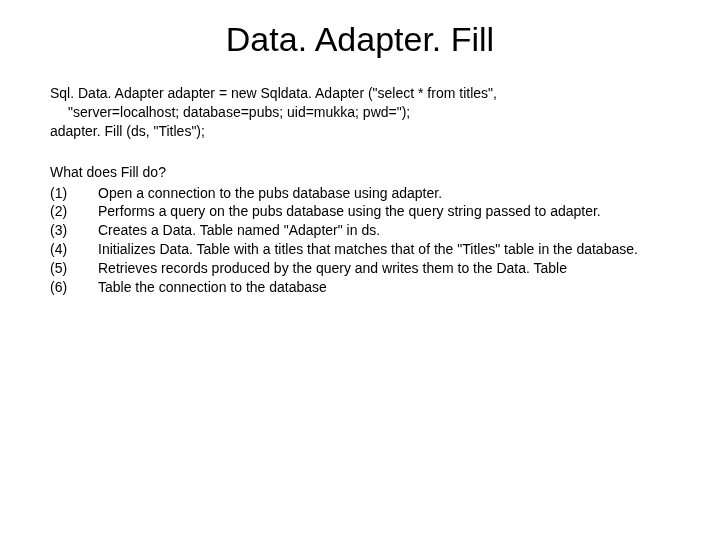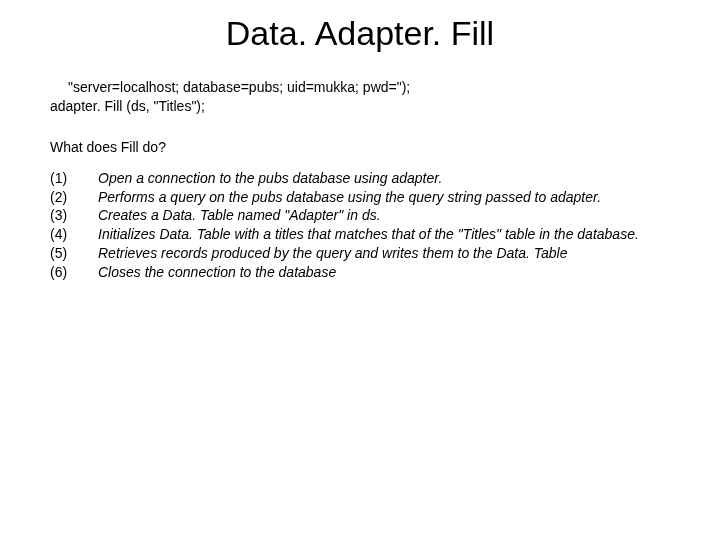--- a/index.html
+++ b/index.html
@@ -6,21 +6,21 @@
       margin: 0;
       padding: 0;
       width: 720px;
       height: 540px;
       background: #ffffff;
       font-family: Arial, Helvetica, sans-serif;
       color: #000000;
       box-sizing: border-box;
     }
     .slide {
-      padding: 4px 50px;
+      padding: 10px 50px;
     }
     .title {
       font-size: 34px;
       text-align: center;
       font-weight: normal;
       margin: 10px 0 25px 0;
     }
     .code-block {
       font-size: 14px;
       line-height: 1.35;
@@ -30,43 +30,43 @@
       white-space: pre;
     }
     .code-indent {
       padding-left: 18px;
     }
     .desc-block {
       font-size: 14px;
       line-height: 1.35;
     }
     .desc-heading {
-      margin-bottom: 12px;
+      margin-bottom: 2px;
     }
     .desc-row {
       display: flex;
       align-items: flex-start;
     }
     .desc-num {
       width: 48px;
       flex-shrink: 0;
     }
     .desc-text {
       flex: 1;
-      font-style: italic;
     }
   </style>
 </head>
 <body>
 
 <div class="slide">
 
   <div class="title">Data. Adapter. Fill</div>
 
   <div class="code-block">
+    <div class="code-line">Sql. Data. Adapter adapter = new Sqldata. Adapter ("select * from titles",</div>
     <div class="code-line code-indent">"server=localhost; database=pubs; uid=mukka; pwd=");</div>
     <div class="code-line">adapter. Fill (ds, "Titles");</div>
   </div>
 
   <div class="desc-block">
     <div class="desc-heading">What does Fill do?</div>
 
     <div class="desc-row">
       <div class="desc-num">(1)</div>
       <div class="desc-text">Open a connection to the pubs database using adapter.</div>
@@ -82,17 +82,17 @@
     <div class="desc-row">
       <div class="desc-num">(4)</div>
       <div class="desc-text">Initializes Data. Table with a titles that matches that of the "Titles" table in the database.</div>
     </div>
     <div class="desc-row">
       <div class="desc-num">(5)</div>
       <div class="desc-text">Retrieves records produced by the query and writes them to the Data. Table</div>
     </div>
     <div class="desc-row">
       <div class="desc-num">(6)</div>
-      <div class="desc-text">Closes the connection to the database</div>
+      <div class="desc-text">Table the connection to the database</div>
     </div>
   </div>
 
 </div>
 
 </body></html>

